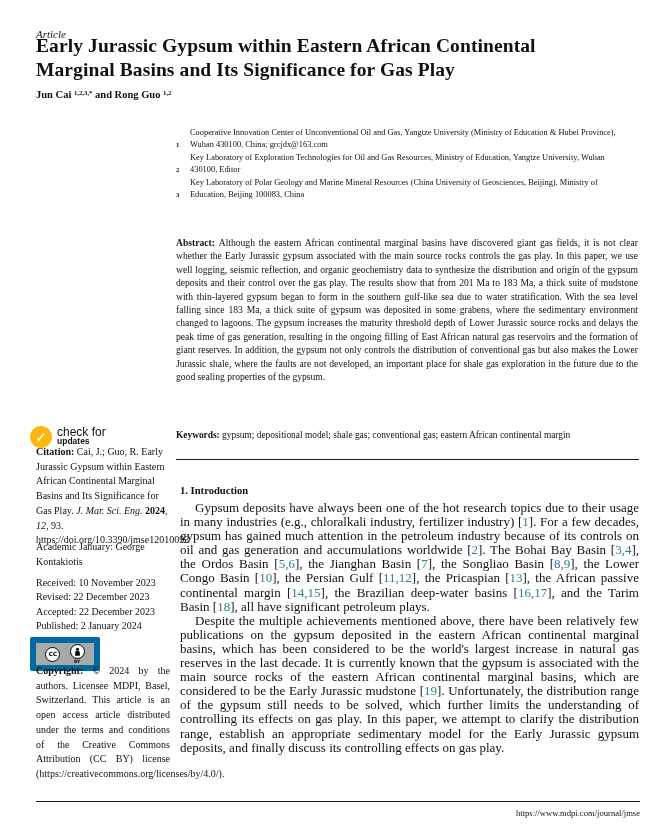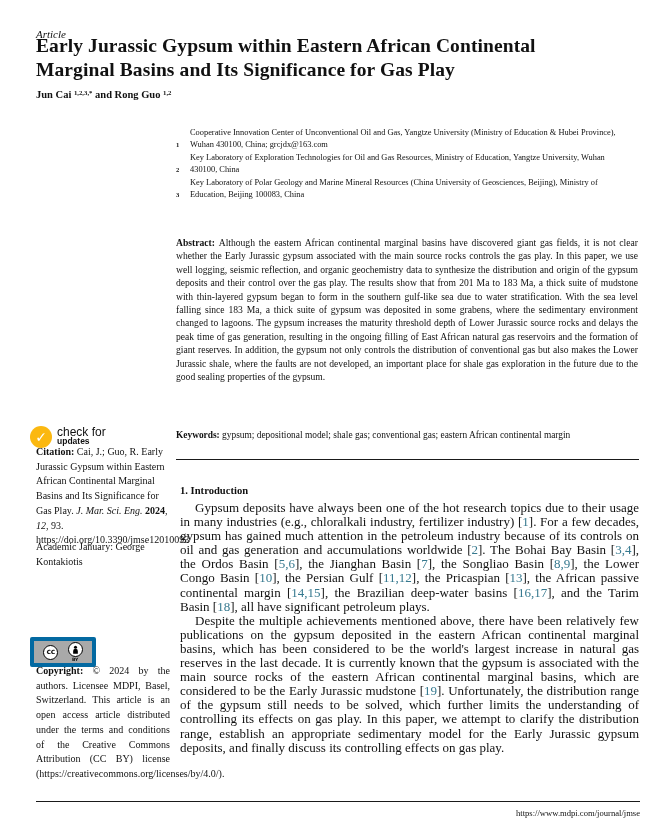--- a/index.html
+++ b/index.html
@@ -31,21 +31,21 @@
   .updates-circle{flex:none;width:22px;height:22px;border-radius:50%;background:#fbb810;color:#fff;
     display:flex;align-items:center;justify-content:center;font-size:14px;font-weight:bold;
     font-family:"DejaVu Sans",sans-serif;}
   .updates-text{margin-left:5px;font-family:"Liberation Sans","DejaVu Sans",sans-serif;line-height:9.5px;}
   .updates-line1{font-size:12px;}
   .updates-line2{font-size:8.5px;font-weight:bold;}
   .side-block{left:36px;width:134px;font-size:10px;line-height:14.7px;}
   .citation{top:445px;text-align:left;}
   .editor{top:540px;}
   .dates{top:576px;line-height:14.4px;}
-  .cc-badge{left:30px;top:637px;width:58px;height:22px;background:#a9a9a9;border:4px solid #0369a1;border-radius:2px;
+  .cc-badge{left:30px;top:637px;width:58px;height:22px;background:#a9a9a9;border:6px solid #0369a1;border-radius:2px;
     display:flex;align-items:center;justify-content:space-evenly;cursor:pointer;}
   .cc-circle{width:15px;height:15px;border-radius:50%;background:#fff;border:1.4px solid #000;
     display:flex;align-items:center;justify-content:center;box-sizing:border-box;}
   .cc-circle .cc-txt{font-size:7.5px;font-weight:bold;font-family:"DejaVu Sans",sans-serif;line-height:1;}
   .cc-by-wrap{display:flex;flex-direction:column;align-items:center;}
   .cc-by-label{font-size:4.5px;font-weight:bold;font-family:"DejaVu Sans",sans-serif;line-height:4.5px;margin-top:.5px;}
   .copyright{top:664px;text-align:justify;}
   
   .rule-footer{left:36px;top:801px;width:604px;height:0;border-top:1px solid #1a1a1a;}
   .footer-left{left:36px;top:808px;font-size:8.6px;}
@@ -62,21 +62,21 @@
 
   <div class="abs authors"><span>Jun Cai </span><span class="seg-sup">1,2,3,*</span><span> and Rong Guo </span><span class="seg-sup">1,2</span></div>
 
   <div class="abs affils">
     <div class="affil-row">
       <span class="affil-num">1</span>
       <span class="affil-text">Cooperative Innovation Center of Unconventional Oil and Gas, Yangtze University (Ministry of Education &amp; Hubei Province), Wuhan 430100, China; grcjdx@163.com</span>
     </div>
     <div class="affil-row">
       <span class="affil-num">2</span>
-      <span class="affil-text">Key Laboratory of Exploration Technologies for Oil and Gas Resources, Ministry of Education, Yangtze University, Wuhan 430100, China</span>
+      <span class="affil-text">Key Laboratory of Exploration Technologies for Oil and Gas Resources, Ministry of Education, Yangtze University, Wuhan 430100, Editor</span>
     </div>
     <div class="affil-row">
       <span class="affil-num">3</span>
       <span class="affil-text">Key Laboratory of Polar Geology and Marine Mineral Resources (China University of Geosciences, Beijing), Ministry of Education, Beijing 100083, China</span>
     </div>
   </div>
 
   <div class="abs abstract"><b class="seg-b">Abstract: </b><span>Although the eastern African continental marginal basins have discovered giant gas fields, it is not clear whether the Early Jurassic gypsum associated with the main source rocks controls the gas play. In this paper, we use well logging, seismic reflection, and organic geochemistry data to synthesize the distribution and origin of the gypsum deposits and their control over the gas play. The results show that from 201 Ma to 183 Ma, a thick suite of mudstone with thin-layered gypsum began to form in the southern gulf-like sea due to water stratification. With the sea level falling since 183 Ma, a thick suite of gypsum was deposited in some grabens, where the sedimentary environment changed to lagoons. The gypsum increases the maturity threshold depth of Lower Jurassic source rocks and delays the peak time of gas generation, resulting in the ongoing filling of East African natural gas reservoirs and the formation of giant reserves. In addition, the gypsum not only controls the distribution of conventional gas but also makes the Lower Jurassic shale, where the faults are not developed, an important place for shale gas exploration in the future due to the good sealing properties of the gypsum.</span></div>
 
   <div class="abs keywords"><b class="seg-b">Keywords: </b><span>gypsum; depositional model; shale gas; conventional gas; eastern African continental margin</span></div>
@@ -95,20 +95,26 @@
     <span class="updates-text">
       <div class="updates-line1">check for</div>
       <div class="updates-line2">updates</div>
     </span>
   </div>
 
   <div class="abs side-block citation"><span class="seg-b">Citation: </span><span>Cai, J.; Guo, R. Early Jurassic Gypsum within Eastern African Continental Marginal Basins and Its Significance for Gas Play. </span><span class="seg-i">J. Mar. Sci. Eng. </span><span class="seg-b">2024</span><span>, </span><span class="seg-i">12</span><span>, 93. https://doi.org/10.3390/jmse12010093</span></div>
 
   <div class="abs side-block editor">Academic January: George Kontakiotis</div>
 
+  <div class="abs side-block dates">
+    <div>Received: 10 November 2023</div>
+    <div>Revised: 22 December 2023</div>
+    <div>Accepted: 22 December 2023</div>
+    <div>Published: 2 January 2024</div>
+  </div>
 
   <div class="abs cc-badge">
     <span class="cc-circle">
       <span class="cc-txt">cc</span>
     </span>
     <span class="cc-by-wrap">
       <span class="cc-circle">
         <svg width="9" height="9" viewBox="0 0 10 10">
           <circle cx="5" cy="2.6" r="1.7" fill="#000"></circle>
           <path d="M2.4 9.6 L2.4 6.6 A2.6 2.4 0 0 1 7.6 6.6 L7.6 9.6 Z" fill="#000"></path>

